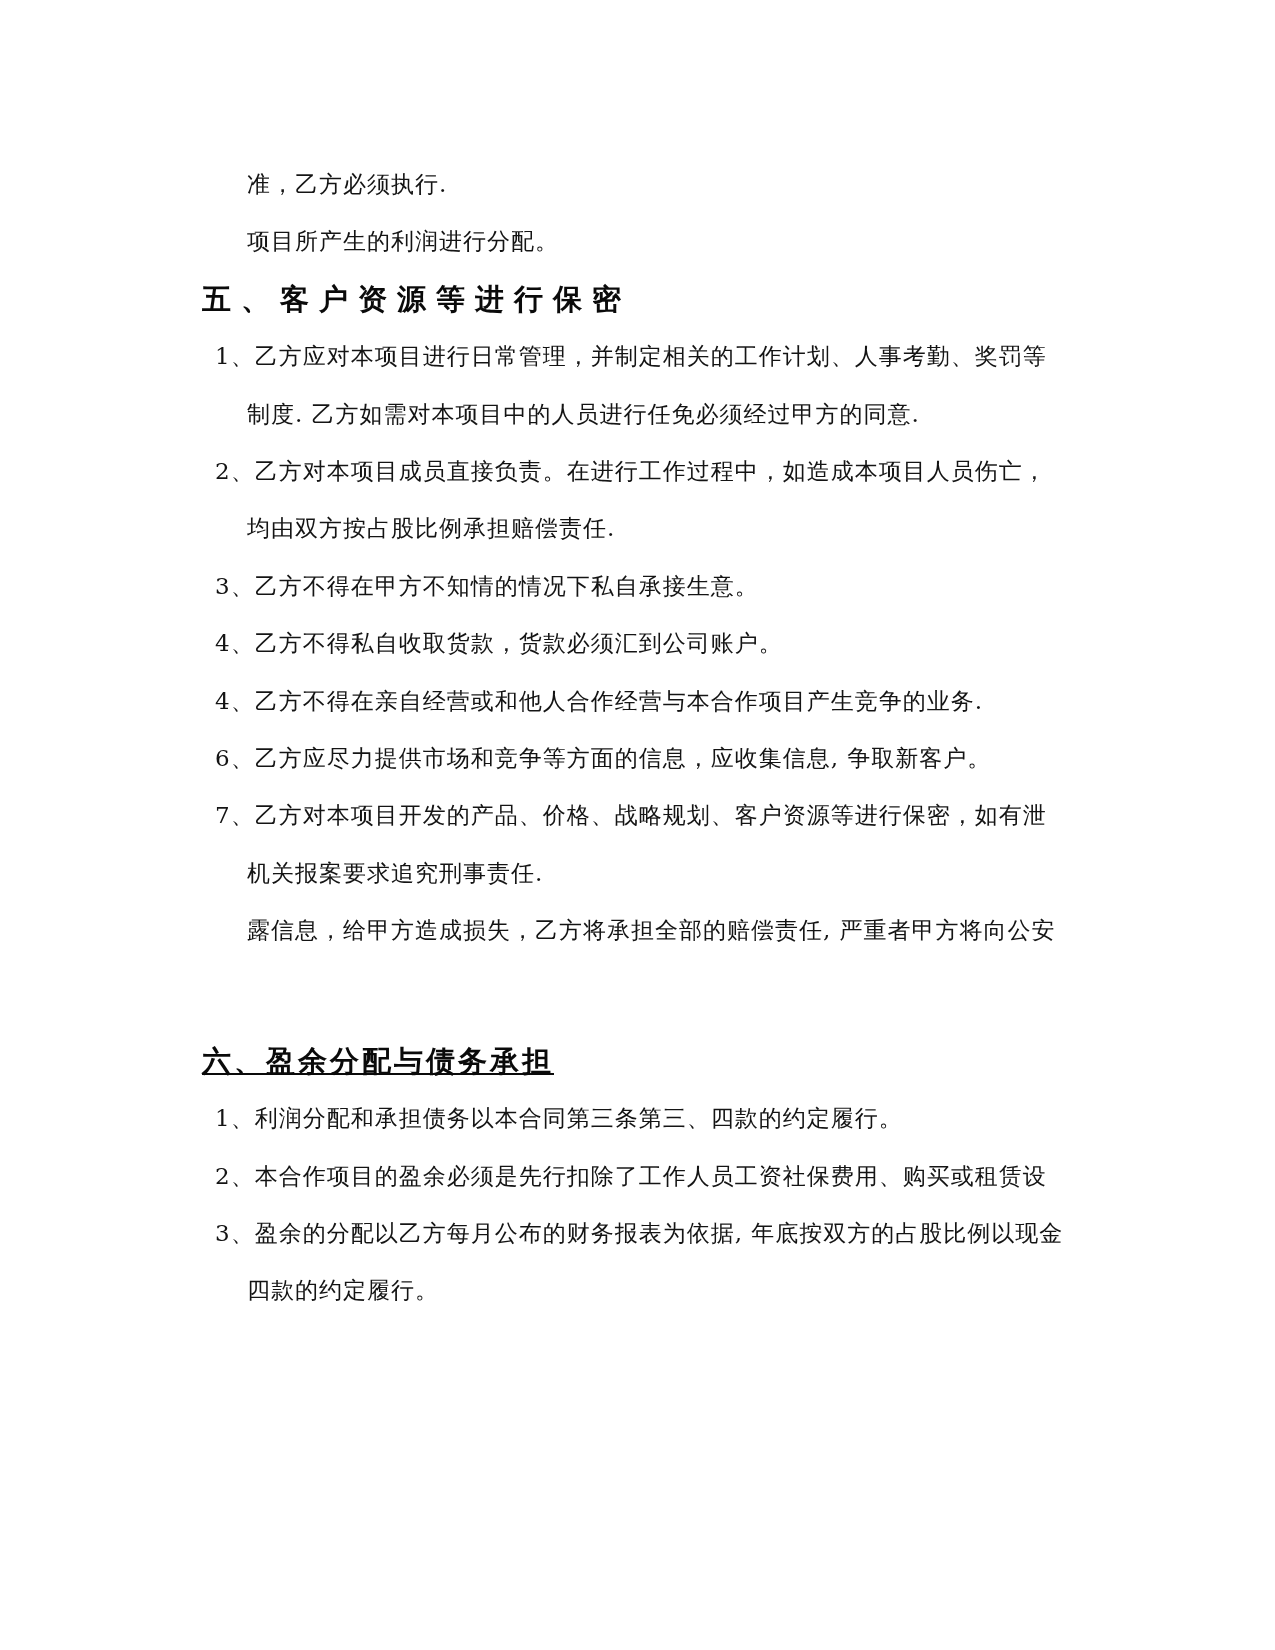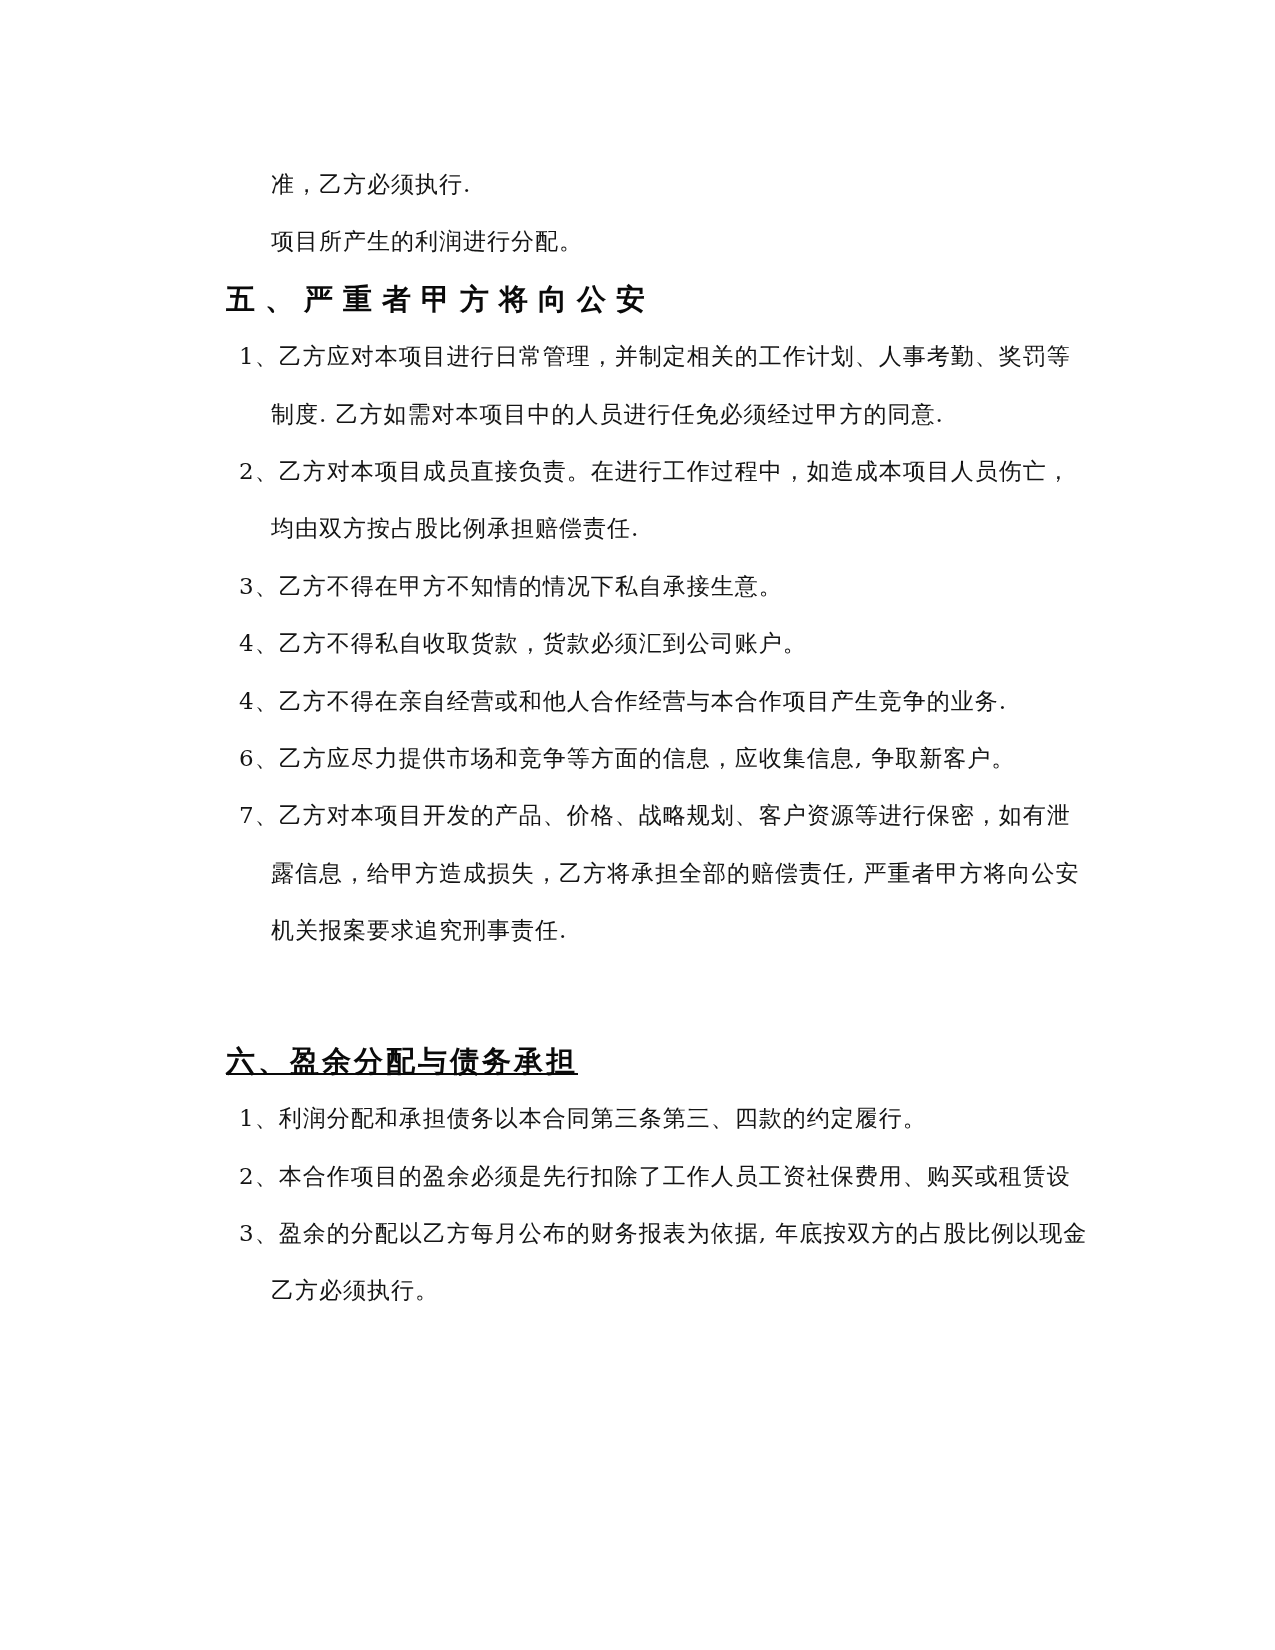--- a/index.html
+++ b/index.html
@@ -15,21 +15,20 @@
   .page {
     position: absolute;
     inset: 0;
     background: #ffffff;
   }
   .doc {
     position: absolute;
     top: 156px;
     left: 0;
     right: 6px;
-    margin-left: 24px;
   }
   .ln {
     height: 57.4px;
     line-height: 57.4px;
     font-size: 23px;
     letter-spacing: 1px;
     white-space: nowrap;
   }
   .ln.item { padding-left: 215px; }
   .ln.cont { padding-left: 247px; }
@@ -45,32 +44,32 @@
   .gap   { height: 57.4px; }
   .extra { margin-top: 16px; }
 </style>
 </head>
 <body>
 
 <div class="page">
   <div class="doc">
       <div class="ln cont">准，乙方必须执行.</div>
       <div class="ln cont">项目所产生的利润进行分配。</div>
-      <div class="ln head wide">五、严重者甲方将向公安</div>
+      <div class="ln head wide">五、客户资源等进行保密</div>
       <div class="ln item">1、乙方应对本项目进行日常管理，并制定相关的工作计划、人事考勤、奖罚等</div>
       <div class="ln cont">制度. 乙方如需对本项目中的人员进行任免必须经过甲方的同意.</div>
       <div class="ln item">2、乙方对本项目成员直接负责。在进行工作过程中，如造成本项目人员伤亡，</div>
       <div class="ln cont">均由双方按占股比例承担赔偿责任.</div>
       <div class="ln item">3、乙方不得在甲方不知情的情况下私自承接生意。</div>
       <div class="ln item">4、乙方不得私自收取货款，货款必须汇到公司账户。</div>
       <div class="ln item">4、乙方不得在亲自经营或和他人合作经营与本合作项目产生竞争的业务.</div>
       <div class="ln item">6、乙方应尽力提供市场和竞争等方面的信息，应收集信息, 争取新客户。</div>
       <div class="ln item">7、乙方对本项目开发的产品、价格、战略规划、客户资源等进行保密，如有泄</div>
+      <div class="ln cont">机关报案要求追究刑事责任.</div>
       <div class="ln cont">露信息，给甲方造成损失，乙方将承担全部的赔偿责任, 严重者甲方将向公安</div>
-      <div class="ln cont">机关报案要求追究刑事责任.</div>
       <div class="gap"></div>
       <div class="ln head normal extra">六、盈余分配与债务承担</div>
       <div class="ln item">1、利润分配和承担债务以本合同第三条第三、四款的约定履行。</div>
       <div class="ln item">2、本合作项目的盈余必须是先行扣除了工作人员工资社保费用、购买或租赁设</div>
       <div class="ln item">3、盈余的分配以乙方每月公布的财务报表为依据, 年底按双方的占股比例以现金</div>
-      <div class="ln cont">乙方必须执行。</div>
+      <div class="ln cont">四款的约定履行。</div>
     </div>
 </div>
 
 </body></html>

